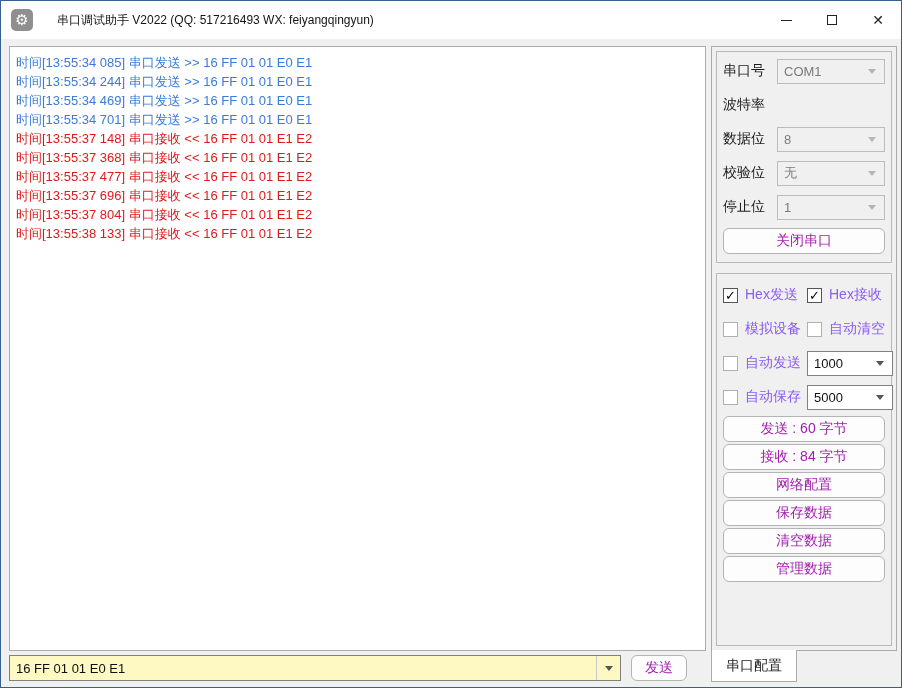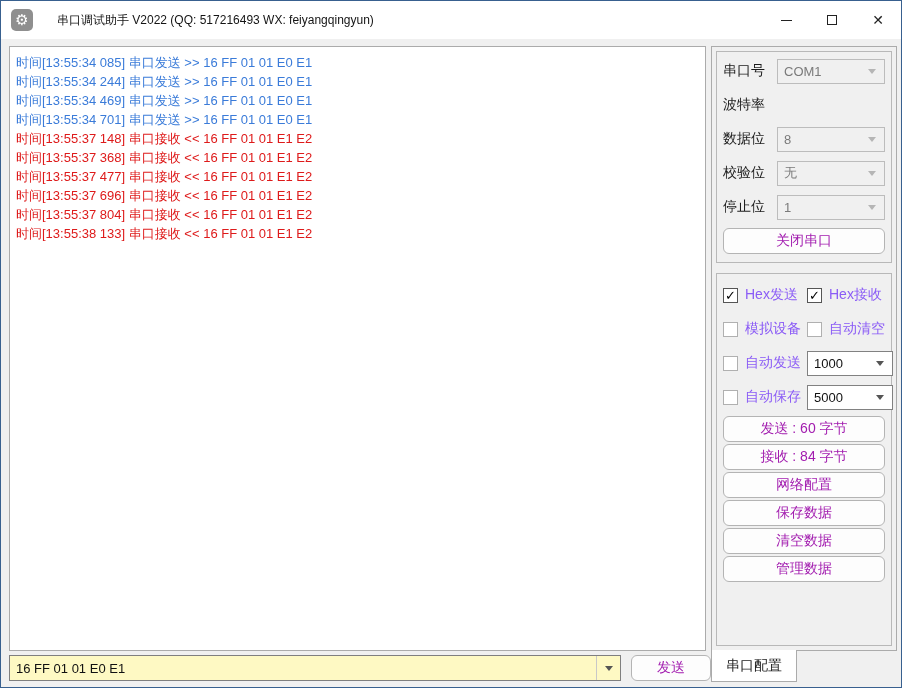--- a/index.html
+++ b/index.html
@@ -104,21 +104,21 @@
     background:#fef9c3; border:1px solid #7f7f7f; display:flex; align-items:stretch;
   }
   .send-input {
     flex:1 1 auto; border:none; outline:none; padding:0 6px;
     font-size:13px; color:#111; font-family:inherit; background:transparent;
   }
   .send-combo-arrow {
     width:24px; flex:0 0 auto; border-left:1px solid #c8c8c8;
     display:flex; align-items:center; justify-content:center;
   }
-  .btn-send { position:absolute; left:630px; top:654px; width:80px; height:26px; }
+  .btn-send { position:absolute; left:630px; top:654px; width:56px; height:26px; }
 </style>
 </head>
 <body>
 
 <div class="window">
 
   <div class="titlebar">
     <div class="app-icon">⚙</div>
     <div class="title-text">串口调试助手 V2022 (QQ: 517216493 WX: feiyangqingyun)</div>
     <div class="win-controls">

